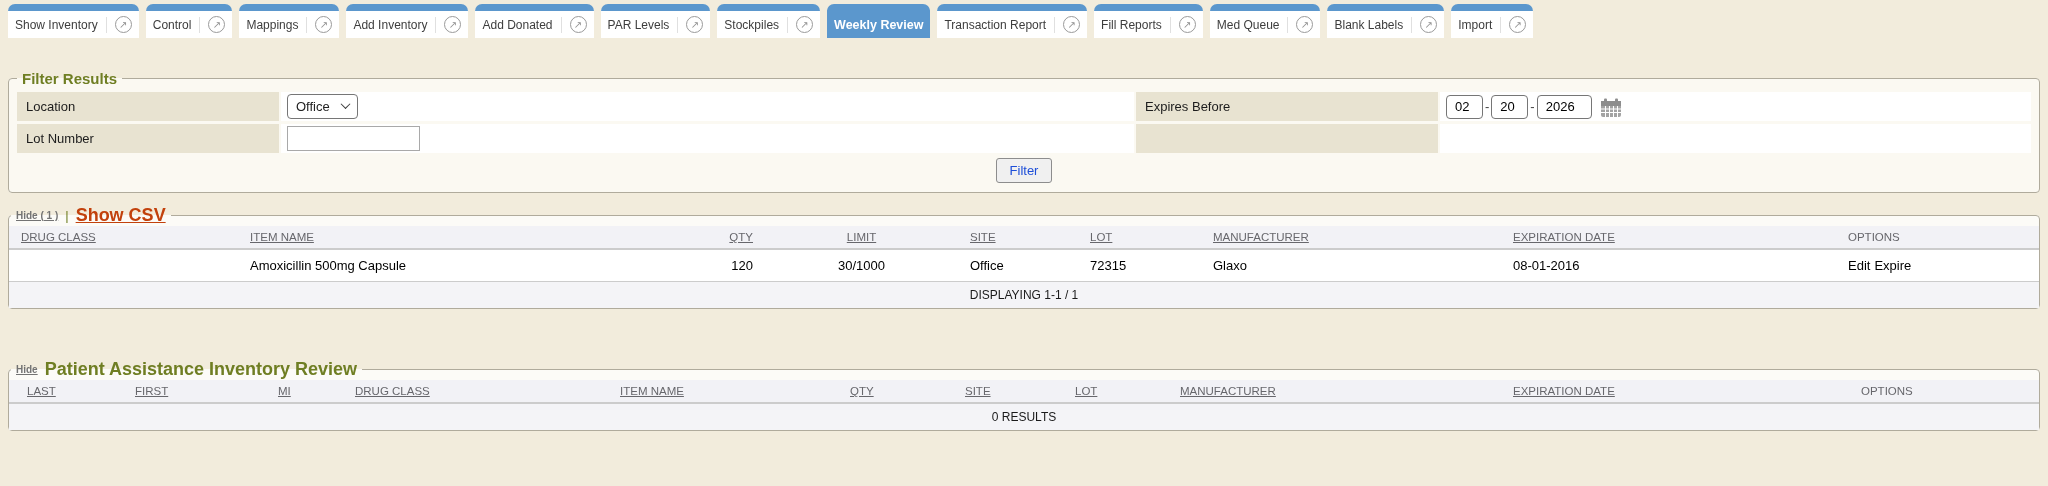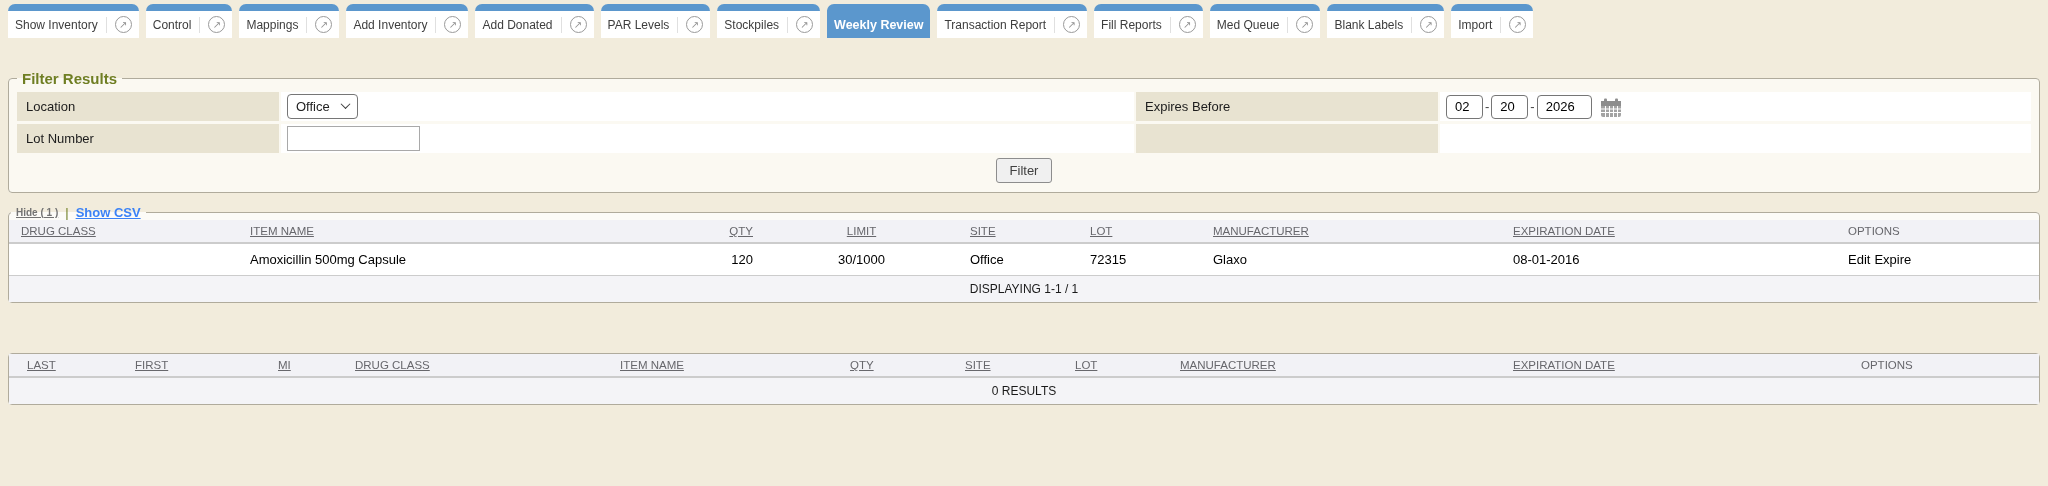--- a/index.html
+++ b/index.html
@@ -131,43 +131,43 @@
   }
   .dt-mm, .dt-dd { width: 37px; }
   .dt-yy { width: 55px; }
   .dash { color: #444; margin: 0 2px; }
   .cal-icon { vertical-align: middle; margin-left: 8px; cursor: pointer; }
 
   .btn-row td { text-align: center; background: transparent; }
   .filter-btn {
     font-family: "Liberation Sans", sans-serif;
     font-size: 13px;
-    color: #404040;
+    color: #1d4ed8;
     background: #f0f0f0;
     border: 1px solid #8d8d8d;
     border-radius: 3px;
     padding: 4px 13px;
     cursor: pointer;
   }
 
   
   .section { margin-top: 12px; }
   .section fieldset { padding: 0 0 0 0; background: #fcfbf7; }
   .section legend { display: flex; align-items: center; gap: 7px; }
   .hide-link {
     font-size: 10px; font-weight: bold;
     color: #737373;
     text-decoration: underline;
     cursor: pointer;
   }
   .sec-title { font-size: 18px; font-weight: bold; color: #6f7e23; }
   .pipe { font-size: 13px; color: #6f7e23; }
   .csv-link {
-    font-size: 13px; font-weight: bold;
-    color: #3b82f6;
+    font-size: 18px; font-weight: bold;
+    color: #c2410c;
     text-decoration: underline;
     cursor: pointer;
   }
 
   table.data { width: 100%; border-collapse: collapse; table-layout: fixed; }
   table.data th {
     background: #f2f2f6;
     color: #67676c;
     font-size: 11.5px;
     font-weight: normal;
@@ -394,20 +394,24 @@
         <tr class="foot">
           <td colspan="9">DISPLAYING 1-1 / 1</td>
         </tr>
       </tfoot>
     </table>
   </fieldset>
 </div>
 
 <div class="section patient-wrap">
   <fieldset>
+    <legend>
+      <span class="hide-link">Hide</span>
+      <span class="sec-title">Patient Assistance Inventory Review</span>
+    </legend>
     <table class="data">
       <colgroup>
         <col style="width:120px">
           <col style="width:143px">
           <col style="width:77px">
           <col style="width:265px">
         <col style="width:230px">
           <col style="width:115px">
           <col style="width:110px">
           <col style="width:105px">

